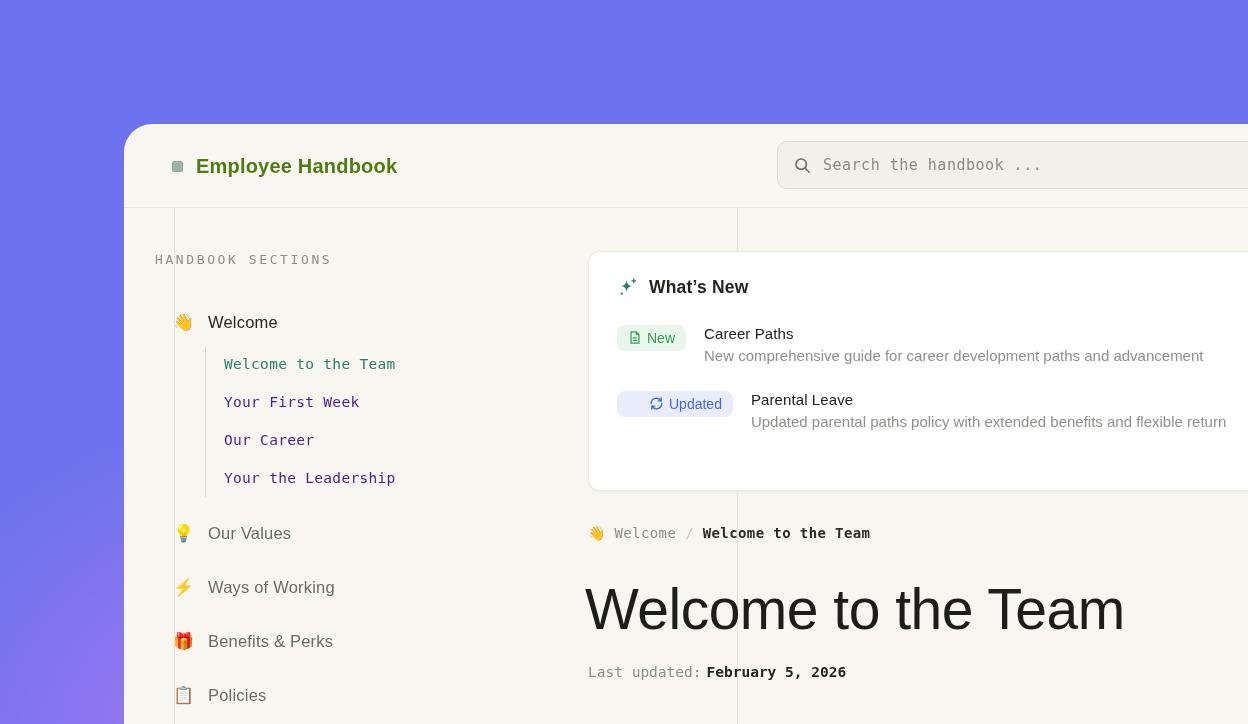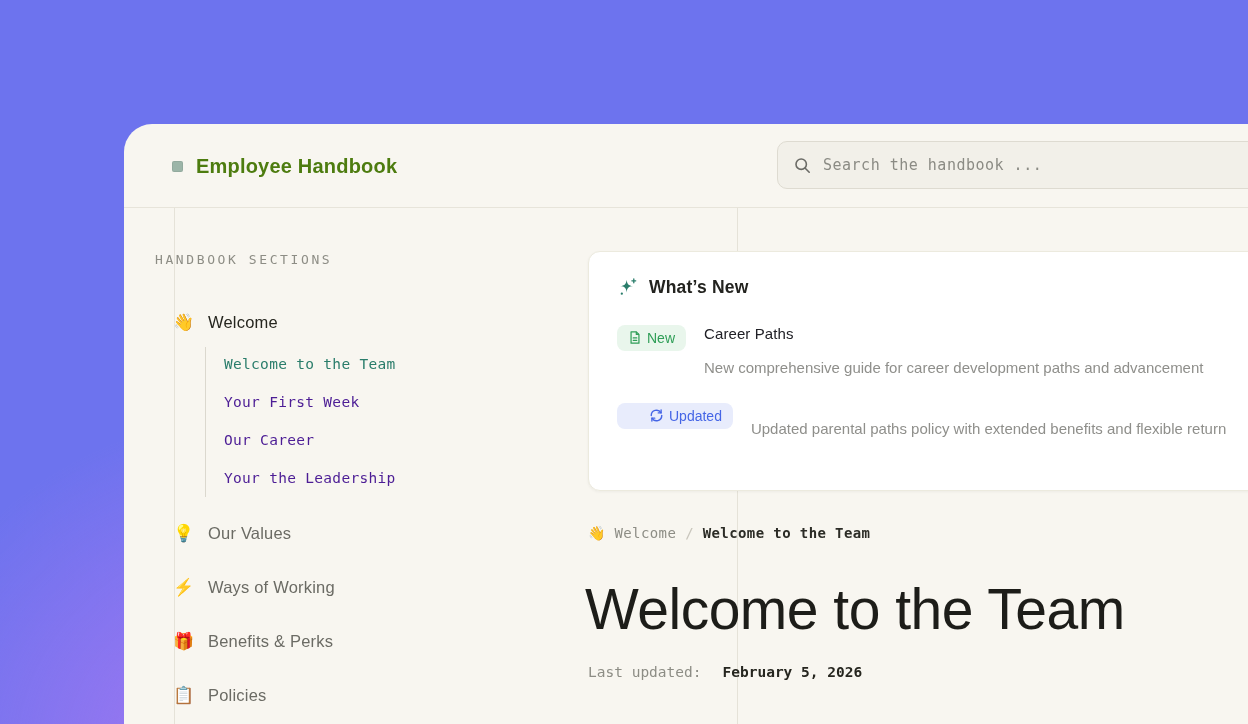--- a/index.html
+++ b/index.html
@@ -65,36 +65,36 @@
   .card-title { font-size:17.5px; font-weight:700; color:#23231f; letter-spacing:.2px; }
   .nrow { display:flex; align-items:flex-start; margin-top:27px; }
   .badge {
     display:inline-flex; align-items:flex-start; gap:5px; border-radius:8px;
     padding:5px 11px; font-size:14px; font-weight:500; white-space:nowrap; flex:0 0 auto;
   }
   .badge.green { background:#e9f6ec; color:#2f9e57; }
   .badge.blue  { background:#e8ecfc; color:#4565e6;padding-left:32px; }
   .ntext { margin-left:18px; min-width:0; }
   .ntitle { font-size:15px; font-weight:500; color:#202026; letter-spacing:.1px; }
-  .ndesc  { font-size:15px; color:#8f8f8b; margin-top:17px; white-space:nowrap; }
+  .ndesc  { font-size:15px; color:#8f8f8b; margin-top:5px; white-space:nowrap; }
   
   .breadcrumb {
     position:absolute; left:464px; top:401px; display:flex; align-items:center; gap:9px;
     font-family:"DejaVu Sans Mono","Liberation Mono",monospace; font-size:14px;
   }
   .breadcrumb .bc-emoji { font-size:14px; }
   .bc-section { color:#8d8d85; letter-spacing:.4px; cursor:pointer; }
   .bc-sep { color:#c8c5bb; }
   .bc-page { color:#2c2c26; font-weight:700; letter-spacing:.4px; }
   .page-title {
     position:absolute; left:461px; top:452px;
     font-size:57px; font-weight:500; color:#1d1d19; letter-spacing:-.5px; white-space:nowrap;
   }
   .updated {
-    position:absolute; left:464px; top:540px; display:flex; gap:21px;
+    position:absolute; left:464px; top:540px; display:flex; gap:5px;
     font-family:"DejaVu Sans Mono","Liberation Mono",monospace; font-size:14.5px;
   }
   .upd-label { color:#8d8d85; }
   .upd-value { color:#26261f; font-weight:700; }
 </style>
 </head>
 <body>
 
 <div class="window">
 
@@ -174,20 +174,21 @@
       <span class="badge blue">
         <svg width="15" height="15" viewBox="0 0 16 16" fill="none" stroke="currentColor" stroke-width="1.5" stroke-linecap="round">
           <path d="M13.6 8a5.6 5.6 0 0 1-10.4 2.9"></path>
           <path d="M2.4 8A5.6 5.6 0 0 1 12.8 5.1"></path>
           <path d="M12.9 2.2v3h-3" stroke-linejoin="round"></path>
           <path d="M3.1 13.8v-3h3" stroke-linejoin="round"></path>
         </svg>
         <span>Updated</span>
       </span>
       <div class="ntext">
+        <div class="ntitle">Parental Leave</div>
         <div class="ndesc">Updated parental paths policy with extended benefits and flexible return</div>
       </div>
     </div>
   </div>
 
   <div class="breadcrumb">
     <span class="bc-emoji">👋</span>
     <span class="bc-section">Welcome</span>
     <span class="bc-sep">/</span>
     <span class="bc-page">Welcome to the Team</span>

